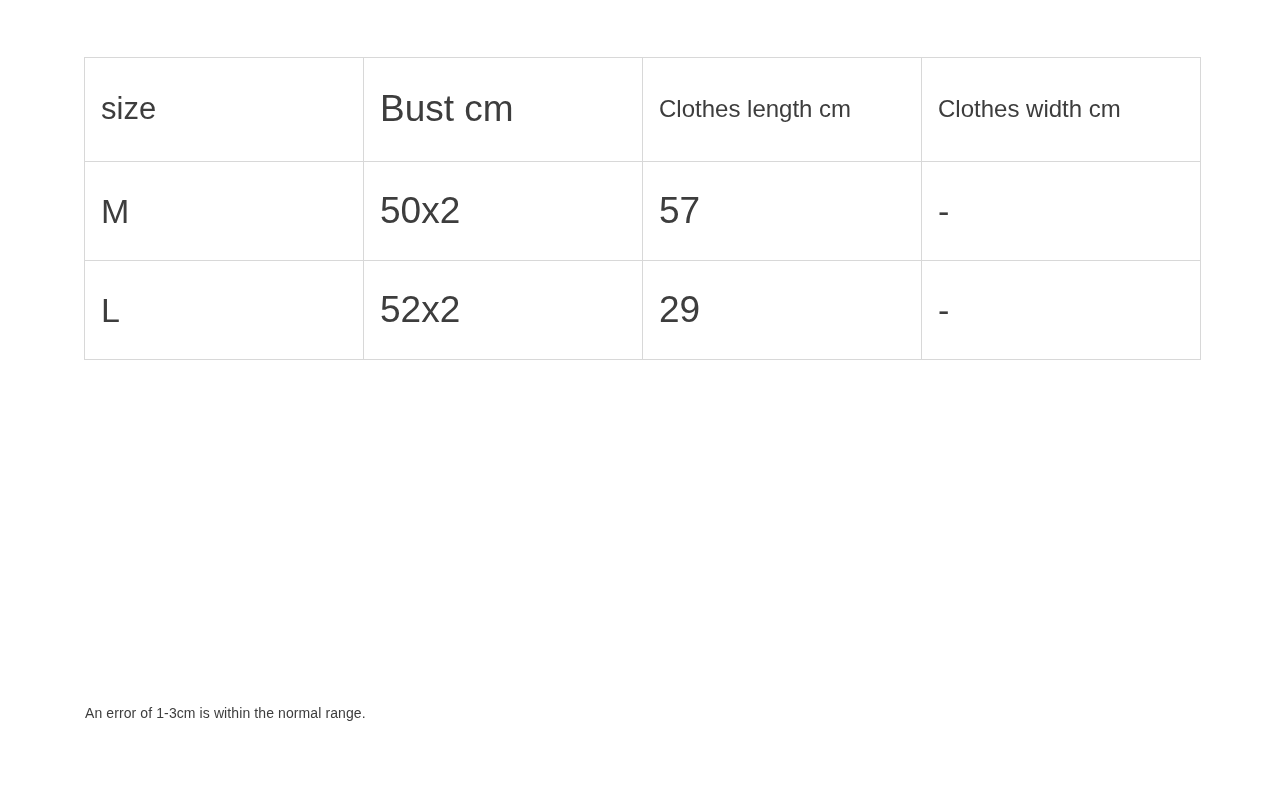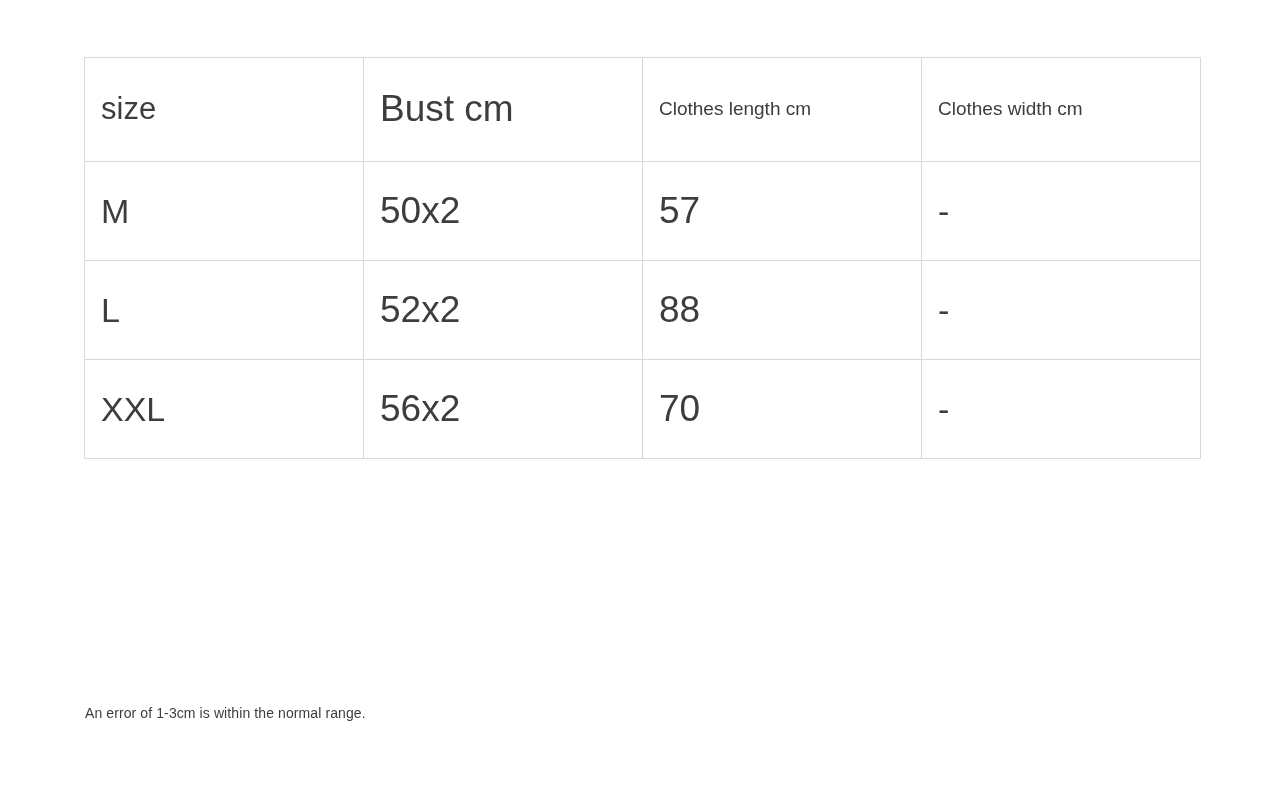--- a/index.html
+++ b/index.html
@@ -47,21 +47,21 @@
 
   .th-size {
     font-size: 31px;
     line-height: 1.1;
   }
   .th-bust {
     font-size: 37px;
     line-height: 1.1;
   }
   .th-small {
-    font-size: 19px;
+    font-size: 24px;
     line-height: 1.1;
     color: #4a4a4a;
   }
   .cell-size {
     font-size: 34px;
   }
   .cell-num {
     font-size: 37px;
   }
   .cell-dash {
@@ -99,27 +99,21 @@
     <tbody>
       <tr>
         <td class="cell-size">M</td>
         <td class="cell-num">50x2</td>
         <td class="cell-num">57</td>
         <td class="cell-dash">-</td>
       </tr>
       <tr>
         <td class="cell-size">L</td>
         <td class="cell-num">52x2</td>
-        <td class="cell-num">88</td>
-        <td class="cell-dash">-</td>
-      </tr>
-      <tr>
-        <td class="cell-size">XXL</td>
-        <td class="cell-num">56x2</td>
-        <td class="cell-num">70</td>
+        <td class="cell-num">29</td>
         <td class="cell-dash">-</td>
       </tr>
     </tbody>
   </table>
 
   <div class="note">An error of 1-3cm is within the normal range.</div>
 
 </div>
 
 </body></html>

